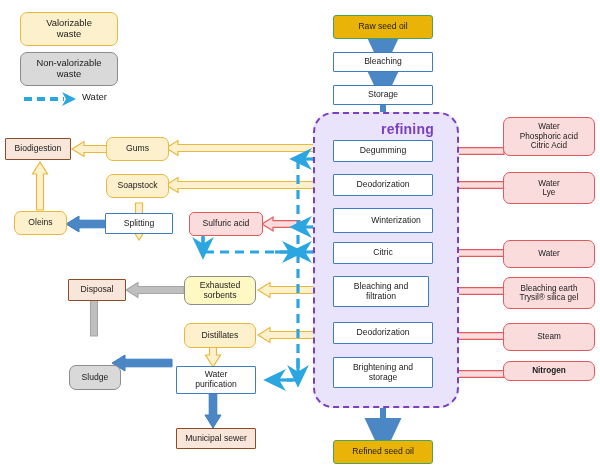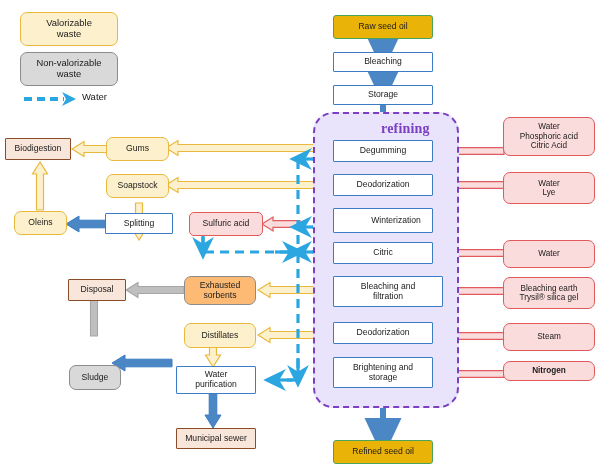--- a/index.html
+++ b/index.html
@@ -12,29 +12,29 @@
         justify-content:center;text-align:center;line-height:1.15;
         font-size:8.6px;color:#1a1a1a;z-index:5;padding:1px 2px;}
 
   
   .n-green{background:#eab308;border:1.3px solid #4aa35a;border-radius:3px;}
   .n-proc {background:#ffffff;border:1.3px solid #3b7cc4;border-radius:1px;}
   .n-red  {background:#fbdcdc;border:1.4px solid #e05a5e;border-radius:7px;}
   .n-redsq{background:#fbdcdc;border:1.4px solid #e05a5e;border-radius:5px;}
   .n-yellow{background:#fdf0cc;border:1.4px solid #e8b93c;border-radius:7px;}
   .n-gray {background:#d9d9d9;border:1.4px solid #8c8c8c;border-radius:7px;}
-  .n-graysq{background:#fdba74;border:1.4px solid #8c8c8c;border-radius:7px;}
+  .n-graysq{background:#fef9c3;border:1.4px solid #8c8c8c;border-radius:7px;}
   .n-brown{background:#f9e6da;border:1.5px solid #8a4b28;border-radius:1px;}
   .n-white{background:#ffffff;border:1.4px solid #3b7cc4;border-radius:1px;}
 
   
   #refining-zone{position:absolute;left:313px;top:112px;width:142px;height:292px;
       background:#e9e4fb;border:2px dashed #7b3fc4;border-radius:20px;z-index:1;}
   #refining-label{position:absolute;left:381px;top:121px;z-index:6;
-      font-size:14px;font-weight:bold;color:#7b3fc4;letter-spacing:.2px;font-family:Liberation Serif, serif;}
+      font-size:14px;font-weight:bold;color:#7b3fc4;letter-spacing:.2px;}
 
   
   #legend-valorizable{left:20px;top:12px;width:98px;height:34px;}
   #legend-nonvalorizable{left:20px;top:52px;width:98px;height:34px;}
   #legend-water-label{position:absolute;left:82px;top:91px;font-size:9.5px;
       color:#1a1a1a;z-index:6;}
 </style>
 </head>
 <body>
 
@@ -157,21 +157,21 @@
   <div class="node n-proc" style="left:333px;top:85px;width:100px;height:20px;">Storage</div>
 
   <div class="node n-proc" style="left:333px;top:140px;width:100px;height:22px;text-align:right;">Degumming</div>
 
   <div class="node n-proc" style="left:333px;top:174px;width:100px;height:22px;">Deodorization</div>
 
   <div class="node n-proc" style="left:333px;top:208px;width:100px;height:25px;padding-left:28px;">Winterization</div>
 
   <div class="node n-proc" style="left:333px;top:242px;width:100px;height:22px;">Citric</div>
 
-  <div class="node n-proc" style="left:333px;top:276px;width:110px;height:31px;white-space:pre-line;">Bleaching and
+  <div class="node n-proc" style="left:333px;top:276px;width:96px;height:31px;white-space:pre-line;">Bleaching and
 filtration</div>
 
   <div class="node n-proc" style="left:333px;top:322px;width:100px;height:22px;">Deodorization</div>
 
   <div class="node n-proc" style="left:333px;top:357px;width:100px;height:31px;white-space:pre-line;">Brightening and
 storage</div>
 
   <div class="node n-green" style="left:333px;top:440px;width:100px;height:24px;">Refined seed oil</div>
 
   <div class="node n-red" style="left:503px;top:117px;width:92px;height:39px;white-space:pre-line;font-size:8.2px;">Water

